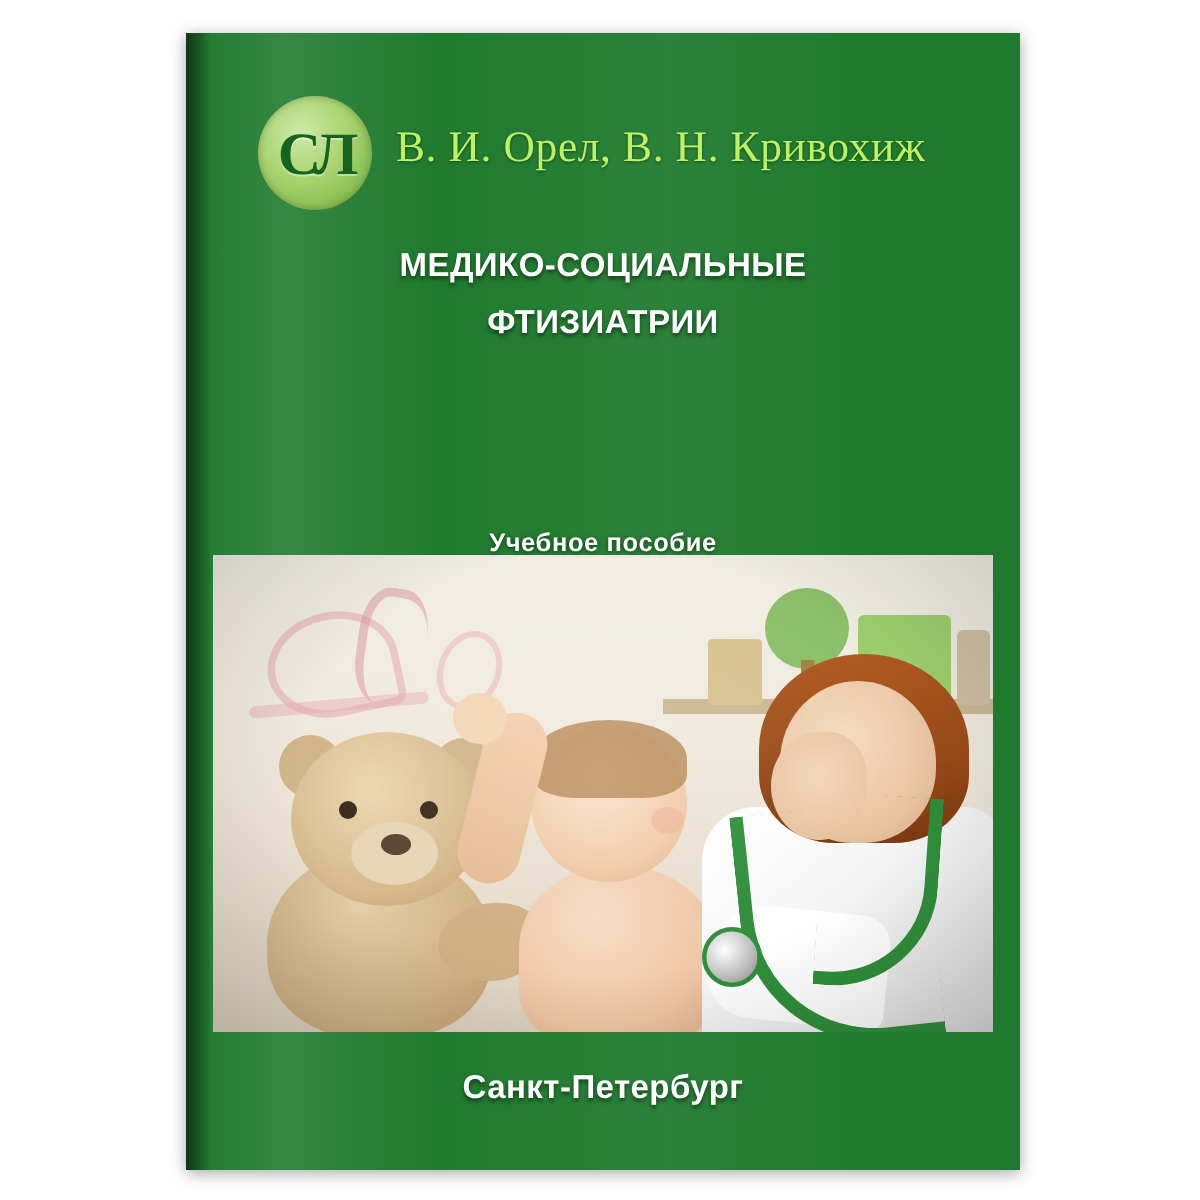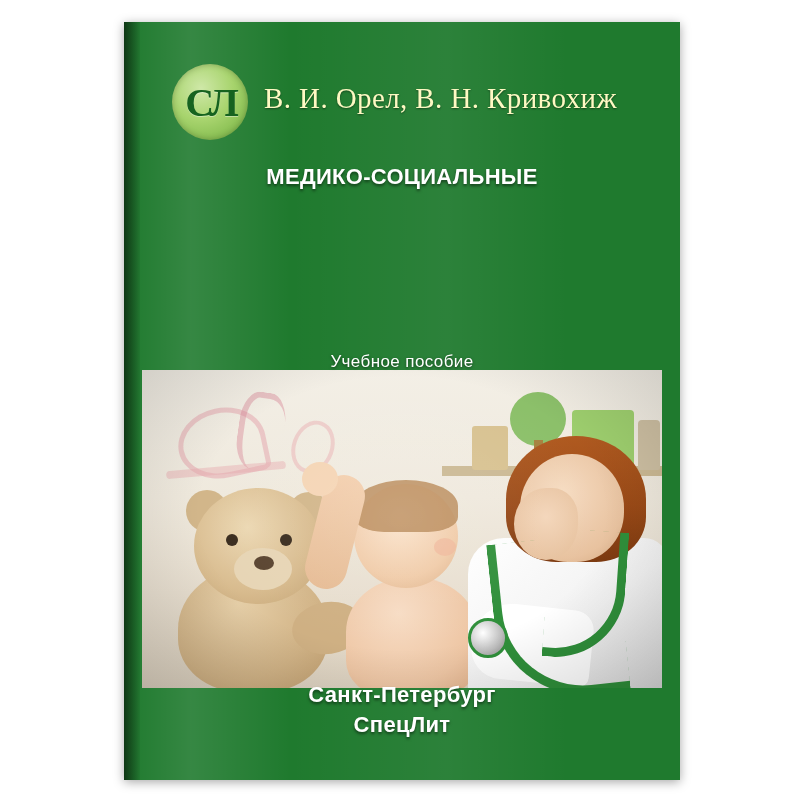--- a/index.html
+++ b/index.html
@@ -96,21 +96,21 @@
     color: #16631f;
     letter-spacing: -4px;
     text-shadow: 0 1px 0 rgba(255,255,255,0.4);
   }
 
   #authors {
     position: absolute;
     left: 140px;
     top: 60px;
     width: 396px;
-    color: #fef9c3;
+    color: #bef264;
     font-family: "Liberation Serif", serif;
     font-size: 29px;
     letter-spacing: 0.4px;
     white-space: nowrap;
     text-shadow: 0 1px 2px rgba(0,0,0,0.45);
   }
 
   
   #title-block {
     position: absolute;
@@ -133,21 +133,21 @@
 
   #subtitle {
     position: absolute;
     left: 28px;
     top: 330px;
     width: 500px;
     z-index: 3;
     text-align: center;
     color: #ffffff;
     font-family: "Liberation Sans", sans-serif;
-    font-weight: 400;
+    font-weight: 700;
     font-size: 17px;
     letter-spacing: 0.4px;
     text-shadow: 0 1px 3px rgba(0,0,0,0.55);
   }
 
   
   #photo {
     position: absolute;
     left: 18px;
     top: 348px;
@@ -386,20 +386,21 @@
 
     <div id="header-band">
       <div id="publisher-logo">
         <div class="glyph">СЛ</div>
       </div>
       <div id="authors">В. И. Орел, В. Н. Кривохиж</div>
     </div>
 
     <div id="title-block">
       <div class="line">МЕДИКО-СОЦИАЛЬНЫЕ</div>
+      <div class="line">ФТИЗИАТРИИ</div>
     </div>
 
     <div id="subtitle">Учебное пособие</div>
 
     <div id="photo">
       <div class="wall"></div>
 
       <div class="scribble scr1"></div>
       <div class="scribble scr2"></div>
       <div class="scribble scr3"></div>
@@ -438,17 +439,16 @@
       <div class="doc-arm"></div>
       <div class="steth-tube"></div>
       <div class="steth-tube2"></div>
       <div class="steth-chest"></div>
 
       <div class="grade"></div>
     </div>
 
     <div id="footer">
       <div class="city">Санкт-Петербург</div>
-      <div class="house">СпецЛит</div>
     </div>
 
   </div>
 </div>
 
 </body></html>

